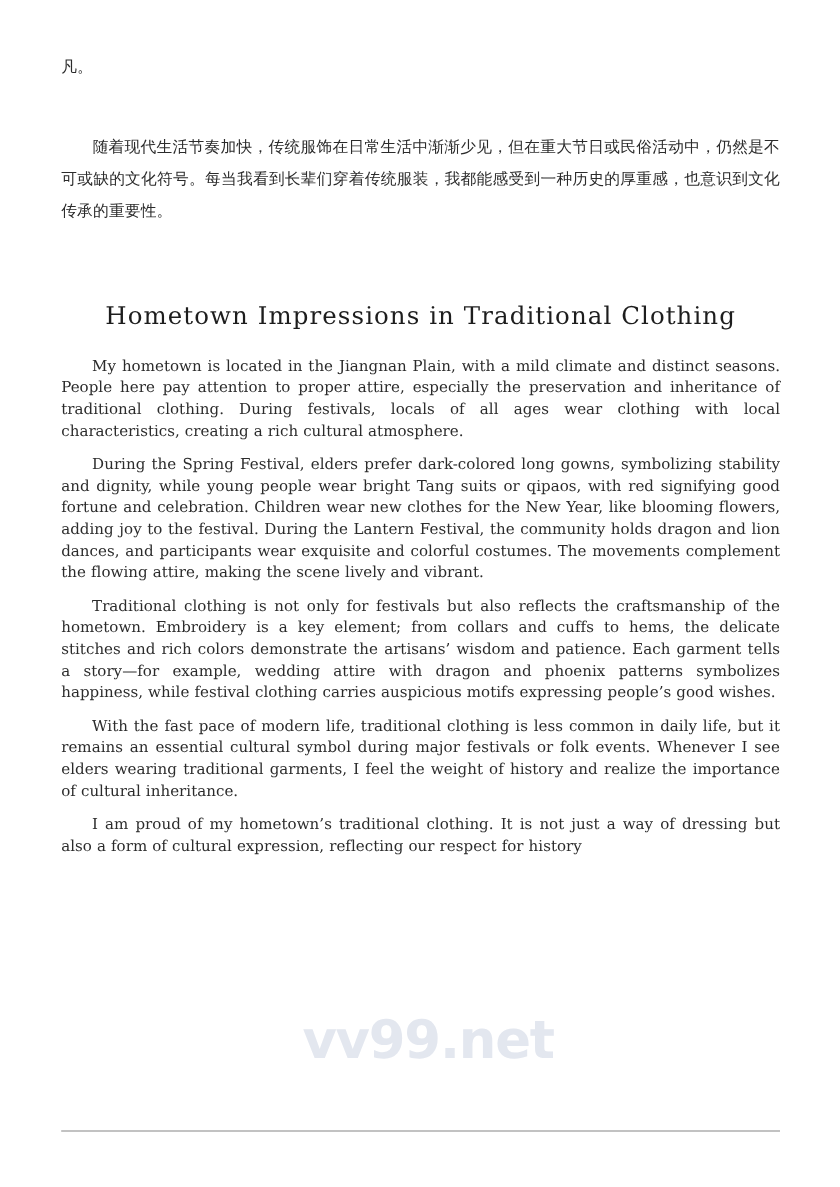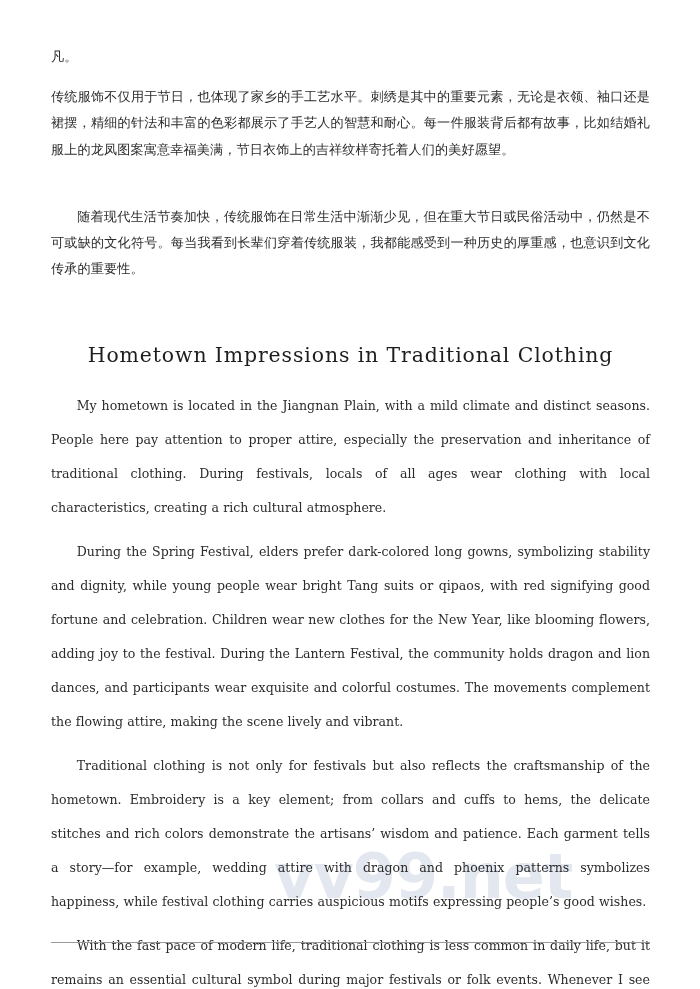--- a/index.html
+++ b/index.html
@@ -26,29 +26,28 @@
   }
 
   
   #watermark {
     position: absolute;
     left: 252px;
     top: 846px;
     width: 400px;
     font-family: "DejaVu Sans", "Liberation Sans", sans-serif;
     font-weight: 700;
-    font-size: 62px;
+    font-size: 44px;
     letter-spacing: -1px;
     color: #e3e7ef;
     line-height: 1;
     white-space: nowrap;
     z-index: 0;
     pointer-events: none;
     user-select: none;
-    margin-left: 22px;
   }
 
   
   #content {
     position: absolute;
     left: 51px;
     top: 44px;
     width: 599px;
     z-index: 2;
   }
@@ -80,21 +79,21 @@
     color: #1d1d1d;
     margin: 0 0 20px 0;
     line-height: 1.25;
     white-space: nowrap;
   }
 
   
   .en-p {
     font-family: "DejaVu Serif", "Liberation Serif", serif;
     font-size: 12.55px;
-    line-height: 34px;
+    line-height: 18px;
     text-align: justify;
     color: #2b2b2b;
     margin: 0 0 10px 0;
     text-indent: 2.05em;
     letter-spacing: 0.02px;
     word-spacing: 0.2px;
   }
   .en-p:last-child { margin-bottom: 0; }
 
   
@@ -123,21 +122,20 @@
 </head>
 <body>
 
 <div id="page">
 
   <div id="watermark">vv99.net</div>
 
   <div id="content">
 
     <p class="cn-p">凡。</p>
-    <p class="cn-p">传统服饰不仅用于节日，也体现了家乡的手工艺水平。刺绣是其中的重要元素，无论是衣领、袖口还是裙摆，精细的针法和丰富的色彩都展示了手艺人的智慧和耐心。每一件服装背后都有故事，比如结婚礼服上的龙凤图案寓意幸福美满，节日衣饰上的吉祥纹样寄托着人们的美好愿望。</p>
     <p class="cn-p indent">随着现代生活节奏加快，传统服饰在日常生活中渐渐少见，但在重大节日或民俗活动中，仍然是不可或缺的文化符号。每当我看到长辈们穿着传统服装，我都能感受到一种历史的厚重感，也意识到文化传承的重要性。</p>
 
     <div id="title-gap"></div>
 
     <h1 id="doc-title">Hometown Impressions in Traditional Clothing</h1>
 
     <p class="en-p">My hometown is located in the Jiangnan Plain, with a mild climate and distinct seasons. People here pay attention to proper attire, especially the preservation and inheritance of traditional clothing. During festivals, locals of all ages wear clothing with local characteristics, creating a rich cultural atmosphere.</p>
     <p class="en-p">During the Spring Festival, elders prefer dark-colored long gowns, symbolizing stability and dignity, while young people wear bright Tang suits or qipaos, with red signifying good fortune and celebration. Children wear new clothes for the New Year, like blooming flowers, adding joy to the festival. During the Lantern Festival, the community holds dragon and lion dances, and participants wear exquisite and colorful costumes. The movements complement the flowing attire, making the scene lively and vibrant.</p>
     <p class="en-p">Traditional clothing is not only for festivals but also reflects the craftsmanship of the hometown. Embroidery is a key element; from collars and cuffs to hems, the delicate stitches and rich colors demonstrate the artisans’ wisdom and patience. Each garment tells a story—for example, wedding attire with dragon and phoenix patterns symbolizes happiness, while festival clothing carries auspicious motifs expressing people’s good wishes.</p>
     <p class="en-p">With the fast pace of modern life, traditional clothing is less common in daily life, but it remains an essential cultural symbol during major festivals or folk events. Whenever I see elders wearing traditional garments, I feel the weight of history and realize the importance of cultural inheritance.</p>

